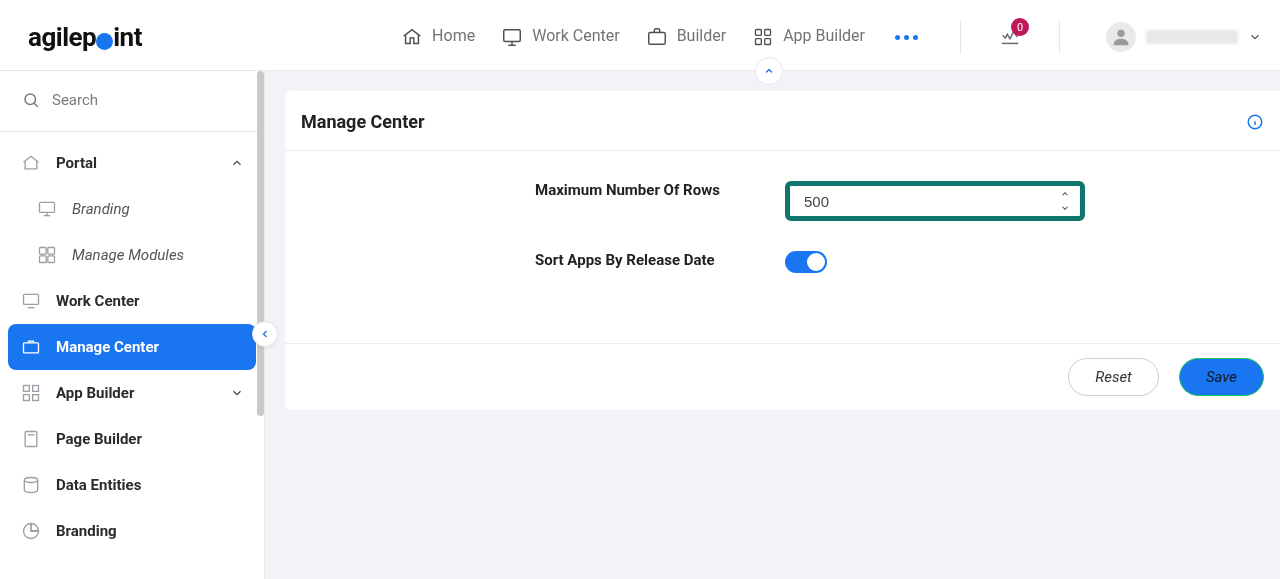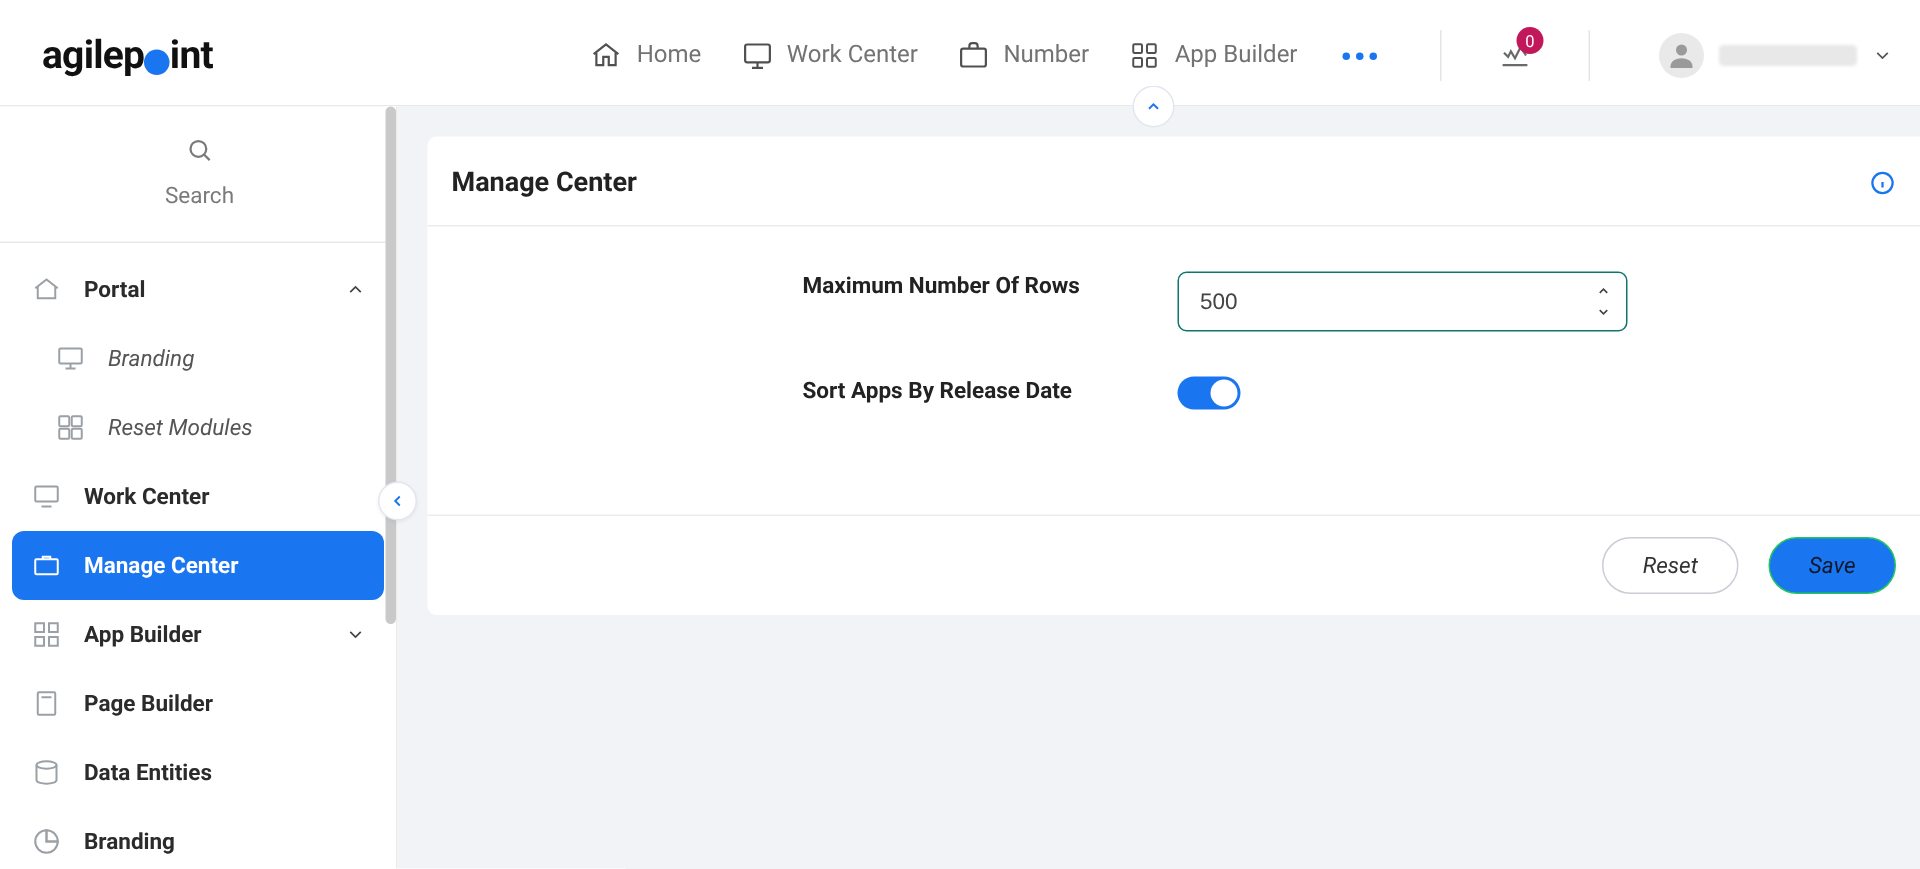--- a/index.html
+++ b/index.html
@@ -29,21 +29,21 @@
   
   .layout { display: flex; height: calc(579px - 71px); position: relative; }
 
   
   .collapse-top { position: absolute; left: calc((265px + 1280px)/2 - 18px); top: -14px; width: 28px; height: 28px; border-radius: 50%; background: #fff; border: 1px solid #e2e6ef; display: flex; align-items: center; justify-content: center; color: #1976f0; font-size: 13px; cursor: pointer; z-index: 5; }
 
   
   .sidebar { width: 265px; background: #fff; border-right: 1px solid #e9e9e9; display: flex; flex-direction: column; position: relative; }
   .sidebar-scroll { overflow-y: auto; padding-bottom: 27px; }
   .side-scrollbar { position:absolute; right:0; top:0; width:7px; height:345px; background:#c9c9c9; border-radius:4px; }
-  .search-row { display: flex; align-items: center; gap: 12px; padding: 20px 20px 22px 22px; color: #7a7a7a; font-size: 15px; cursor: text; flex-direction: column; }
+  .search-row { display: flex; align-items: center; gap: 12px; padding: 20px 20px 22px 22px; color: #7a7a7a; font-size: 15px; cursor: text; }
   .side-divider { height: 1px; background: #e9e9e9; margin: 0; }
   .side-group { padding: 8px 8px; }
   .side-item { display: flex; align-items: center; gap: 14px; padding: 12px 12px; border-radius: 8px; cursor: pointer; font-size: 15px; color: #2b2b2b; }
   .side-item .chev { margin-left: auto; color: #444; }
   .side-item.bold { font-weight: 700; }
   .side-item.child { padding-left: 28px; color: #555; font-weight: 400; font-style: italic; }
   .side-item.active { background: #1976f0; color: #fff; }
   .side-item.active .sicon { color: #fff; }
   .sicon { width: 22px; height: 22px; color: #9aa0a6; display: flex; align-items: center; justify-content: center; flex: 0 0 22px; }
 
@@ -54,21 +54,21 @@
   .main { flex: 1; background: #f2f3f6; padding: 20px 0 0 20px; position: relative; }
   .card { background: #fff; border-radius: 6px 0 0 6px; margin: 0; }
   .card-head { display: flex; align-items: center; padding: 20px 16px 18px 16px; border-bottom: 1px solid #ececec; }
   .card-title { font-size: 18px; font-weight: 700; color: #222; }
   .card-head .info { margin-left: auto; color: #1976f0; cursor: pointer; }
 
   .form-body { padding: 30px 20px 40px 20px; }
   .form-row { display: flex; margin-bottom: 30px; }
   .form-label { width: 480px; text-align: left; padding-left: 230px; font-weight: 700; font-size: 15px; color: #222; }
   .form-field { width: 300px; }
-  .num-input { display: flex; align-items: center; border: 1px solid #0f766e; border-radius: 6px; height: 40px; padding: 0 6px 0 14px; }
+  .num-input { display: flex; align-items: center; border: 5px solid #0f766e; border-radius: 6px; height: 40px; padding: 0 6px 0 14px; }
   .num-input input { border: none; outline: none; flex: 1; font-size: 15px; color: #444; background: transparent; }
   .stepper { display: flex; flex-direction: column; gap: 0; }
   .stepper button { width: 18px; height: 14px; background: none; border: none; cursor: pointer; color: #444; font-size: 11px; line-height: 11px; display:flex; align-items:center; justify-content:center; }
 
   .toggle { width: 42px; height: 22px; background: #1976f0; border-radius: 11px; position: relative; cursor: pointer; }
   .toggle .knob { position: absolute; right: 2px; top: 2px; width: 18px; height: 18px; background: #fff; border-radius: 50%; }
 
   .card-foot { border-top: 1px solid #ececec; padding: 14px 16px 14px 20px; display: flex; justify-content: flex-end; gap: 20px; font-style: italic; }
   .btn { height: 38px; padding: 0 26px; border-radius: 19px; font-size: 15px; cursor: pointer; display: flex; align-items: center; justify-content: center; }
   .btn-outline { background: #fff; border: 1px solid #c9cdd6; color: #333; }
@@ -106,21 +106,21 @@
       </span>
       <span>Work Center</span>
     </div>
     <div class="nav-item">
       <span class="nav-icon">
         <svg width="22" height="22" viewBox="0 0 24 24" fill="none" stroke="currentColor" stroke-width="1.6">
             <rect x="3" y="7" width="18" height="13" rx="1.5"></rect>
             <path d="M9 7V5a2 2 0 0 1 2-2h2a2 2 0 0 1 2 2v2"></path>
           </svg>
       </span>
-      <span>Number</span>
+      <span>Builder</span>
     </div>
     <div class="nav-item">
       <span class="nav-icon">
         <svg width="20" height="20" viewBox="0 0 24 24" fill="none" stroke="currentColor" stroke-width="1.6">
             <rect x="3" y="3" width="7" height="7" rx="1"></rect>
             <rect x="14" y="3" width="7" height="7" rx="1"></rect>
             <rect x="3" y="14" width="7" height="7" rx="1"></rect>
             <rect x="14" y="14" width="7" height="7" rx="1"></rect>
           </svg>
       </span>
@@ -207,21 +207,21 @@
         </div>
         <div class="side-item child">
           <span class="sicon">
             <svg width="20" height="20" viewBox="0 0 24 24" fill="none" stroke="currentColor" stroke-width="1.6">
                 <rect x="3" y="3" width="8" height="8" rx="1"></rect>
                 <rect x="13" y="3" width="8" height="8" rx="1"></rect>
                 <rect x="3" y="13" width="8" height="8" rx="1"></rect>
                 <rect x="13" y="13" width="8" height="8" rx="1"></rect>
               </svg>
           </span>
-          <span>Reset Modules</span>
+          <span>Manage Modules</span>
         </div>
         <div class="side-item bold">
           <span class="sicon">
             <svg width="20" height="20" viewBox="0 0 24 24" fill="none" stroke="currentColor" stroke-width="1.6">
                 <rect x="3" y="4" width="18" height="12" rx="1"></rect>
                 <path d="M8 20h8"></path>
               </svg>
           </span>
           <span>Work Center</span>
         </div>

